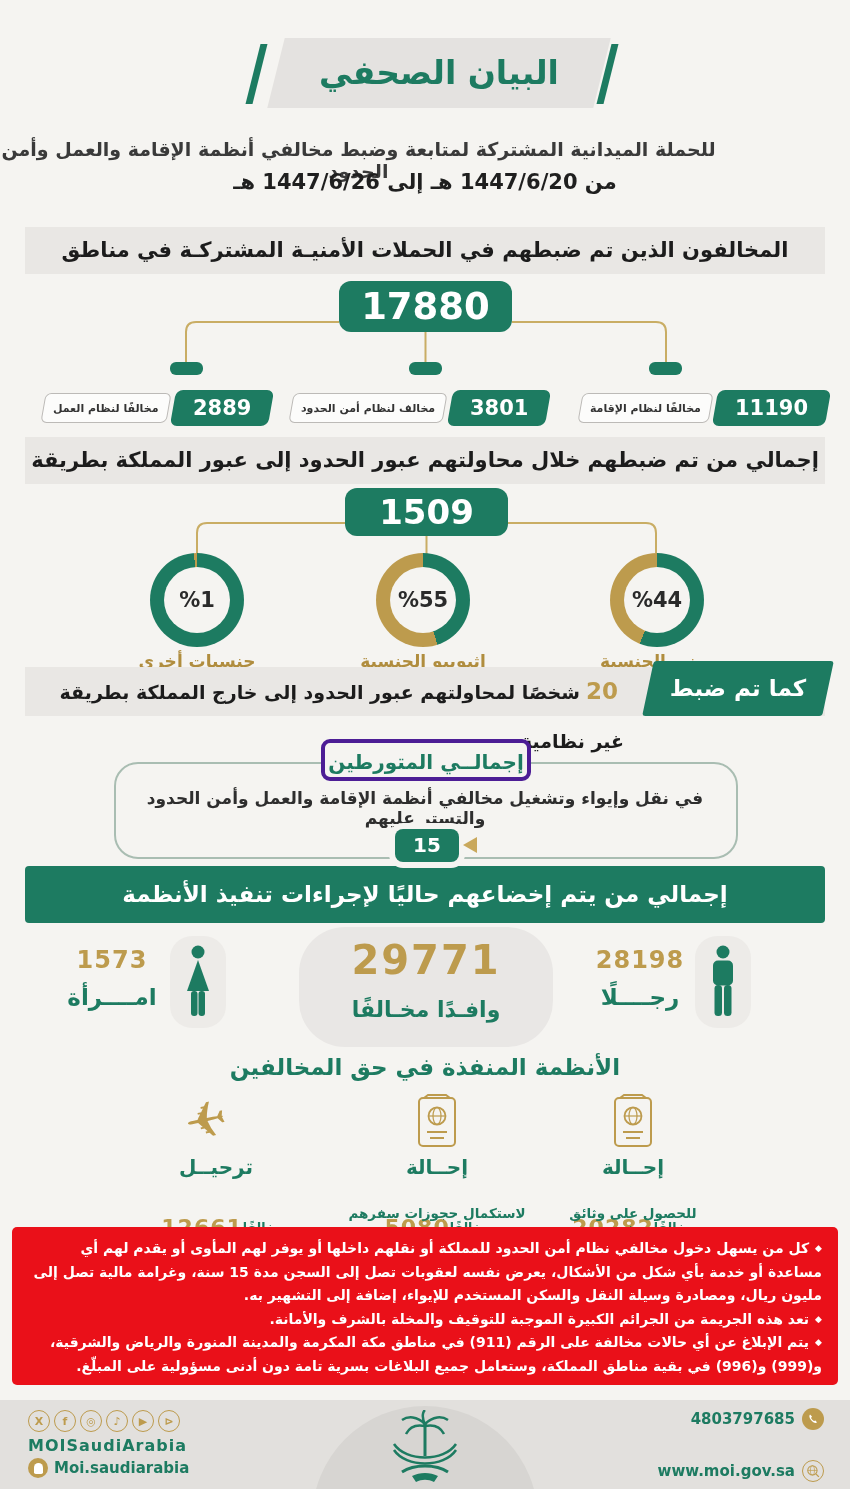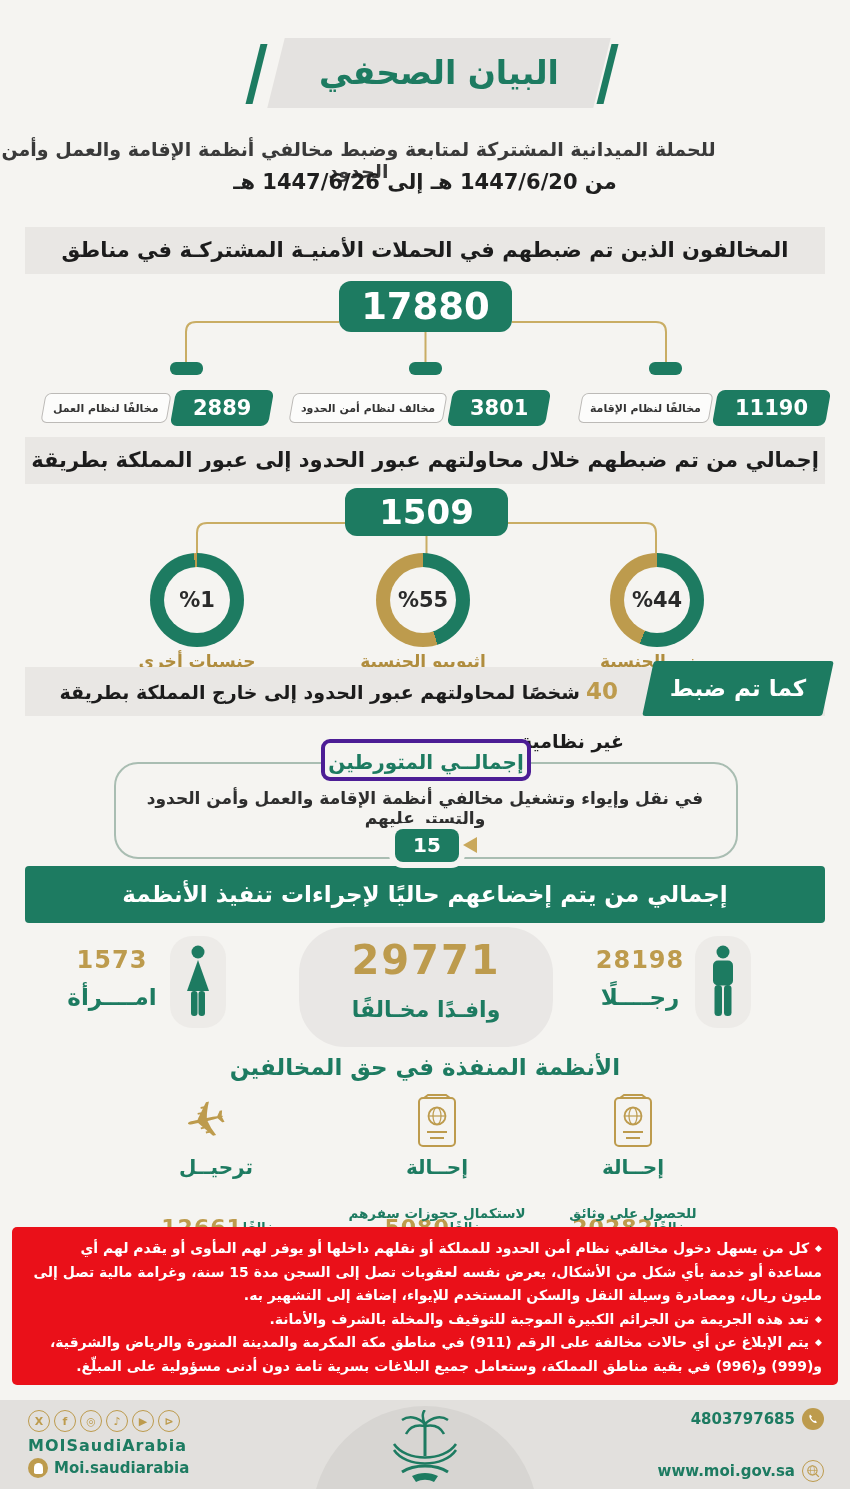--- a/index.html
+++ b/index.html
@@ -196,21 +196,21 @@
   </div>
   <div class="donut-label" style="left:572px;">يمنيو الجنسية</div>
   <div class="donut-label" style="left:338px;">إثيوبيو الجنسية</div>
   <div class="donut-label" style="left:112px;">جنسيات أخرى</div>
 
   <div class="band" style="top:667px; height:49px;"></div>
   <div class="s3-badge">
     <span>كما تم ضبط</span>
   </div>
   <div class="s3-text">
-    <span class="num40">40</span><span>شخصًا لمحاولتهم عبور الحدود إلى </span><b>خارج المملكة</b><span> بطريقة غير نظامية</span>
+    <span class="num40">20</span><span>شخصًا لمحاولتهم عبور الحدود إلى </span><b>خارج المملكة</b><span> بطريقة غير نظامية</span>
   </div>
 
   <div class="inv-container"></div>
   <div class="inv-title">إجمالــي المتورطين</div>
   <div class="inv-body">في نقل وإيواء وتشغيل مخالفي أنظمة الإقامة والعمل وأمن الحدود والتستر عليهم</div>
   <div class="inv-pill">15</div>
   <div class="inv-arrow"></div>
 
   <div class="banner">إجمالي من يتم إخضاعهم حاليًا لإجراءات تنفيذ الأنظمة</div>
 

